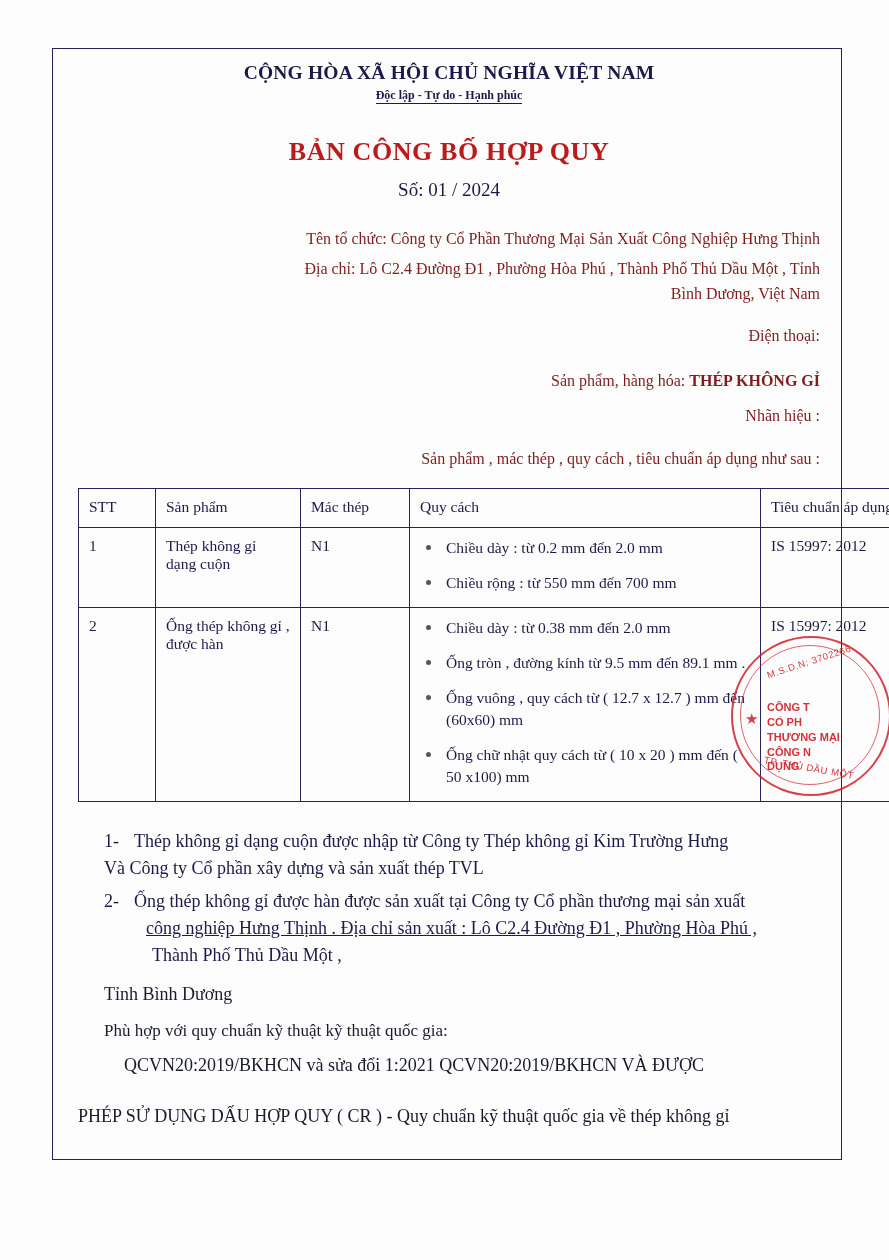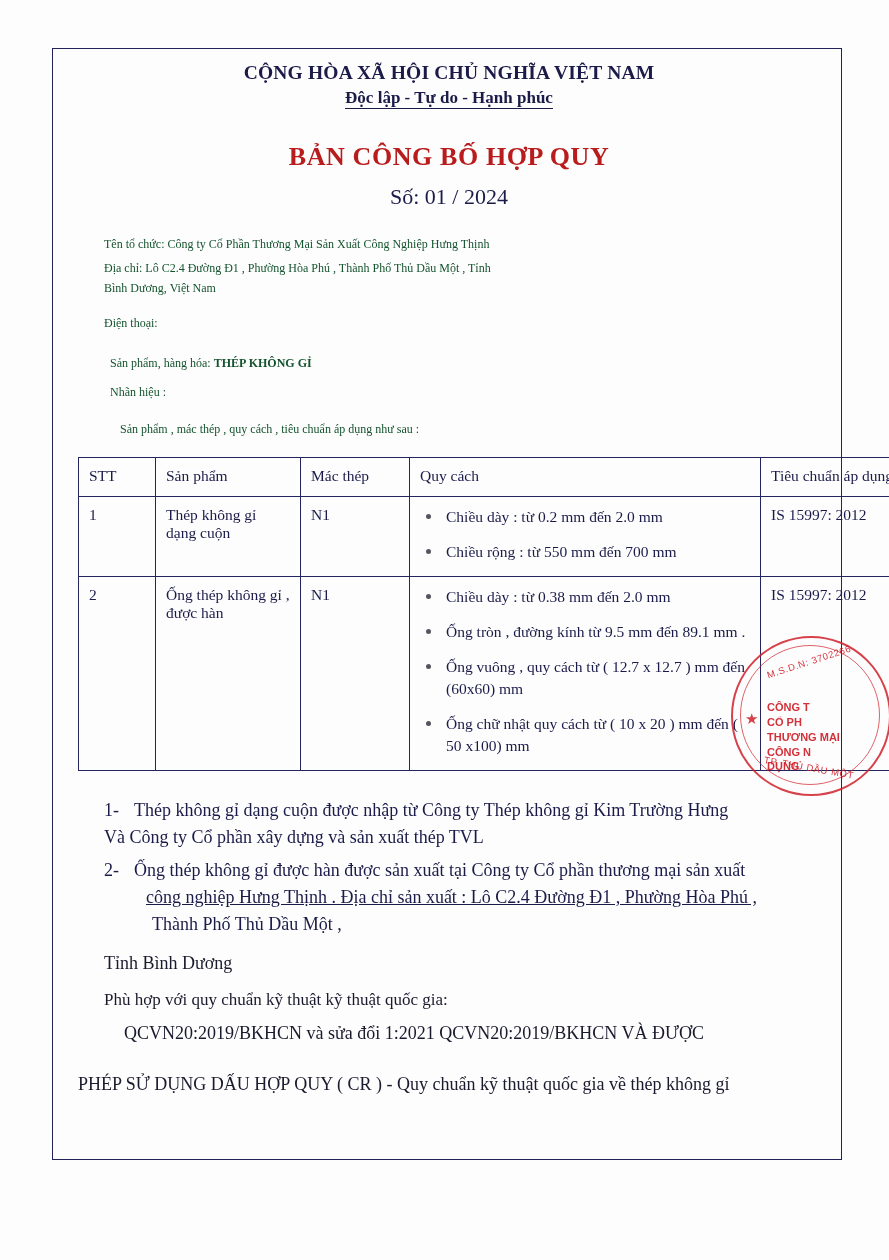--- a/index.html
+++ b/index.html
@@ -44,48 +44,49 @@
   .center { text-align: center; }
 
   .nation-title {
     font-weight: bold;
     font-size: 19.5px;
     letter-spacing: 0.2px;
     color: #1b1b4a;
   }
   .nation-sub {
     font-weight: bold;
-    font-size: 17px;
+    font-size: 12px;
     margin-top: 4px;
     color: #1b1b4a;
   }
   .nation-sub span.u {
     border-bottom: 1.3px solid #1b1b4a;
     padding-bottom: 1px;
   }
 
   .doc-title {
     font-weight: bold;
     font-size: 26px;
     margin-top: 34px;
     letter-spacing: 0.6px;
     color: #b91c1c;
   }
   .doc-number {
-    font-size: 22px;
+    font-size: 19px;
     margin-top: 12px;
     color: #1b1b4a;
     text-align: center;
   }
 
   .para {
-    font-size: 12px;
+    font-size: 16px;
     line-height: 1.45;
     margin-top: 12px;
-    color: #14532d;
+    color: #7f1d1d;
+    text-align: right;
   }
 
   .org-line { margin-top: 26px; padding-left: 26px; }
   .addr-line { margin-top: 7px; padding-left: 26px; }
   .phone-line { margin-top: 18px; padding-left: 26px; }
   .prod-line { margin-top: 22px; padding-left: 32px; }
   .brand-line { margin-top: 12px; padding-left: 32px; }
   .spec-line { margin-top: 20px; padding-left: 42px; }
 
   .prod-strong { font-weight: bold; }

